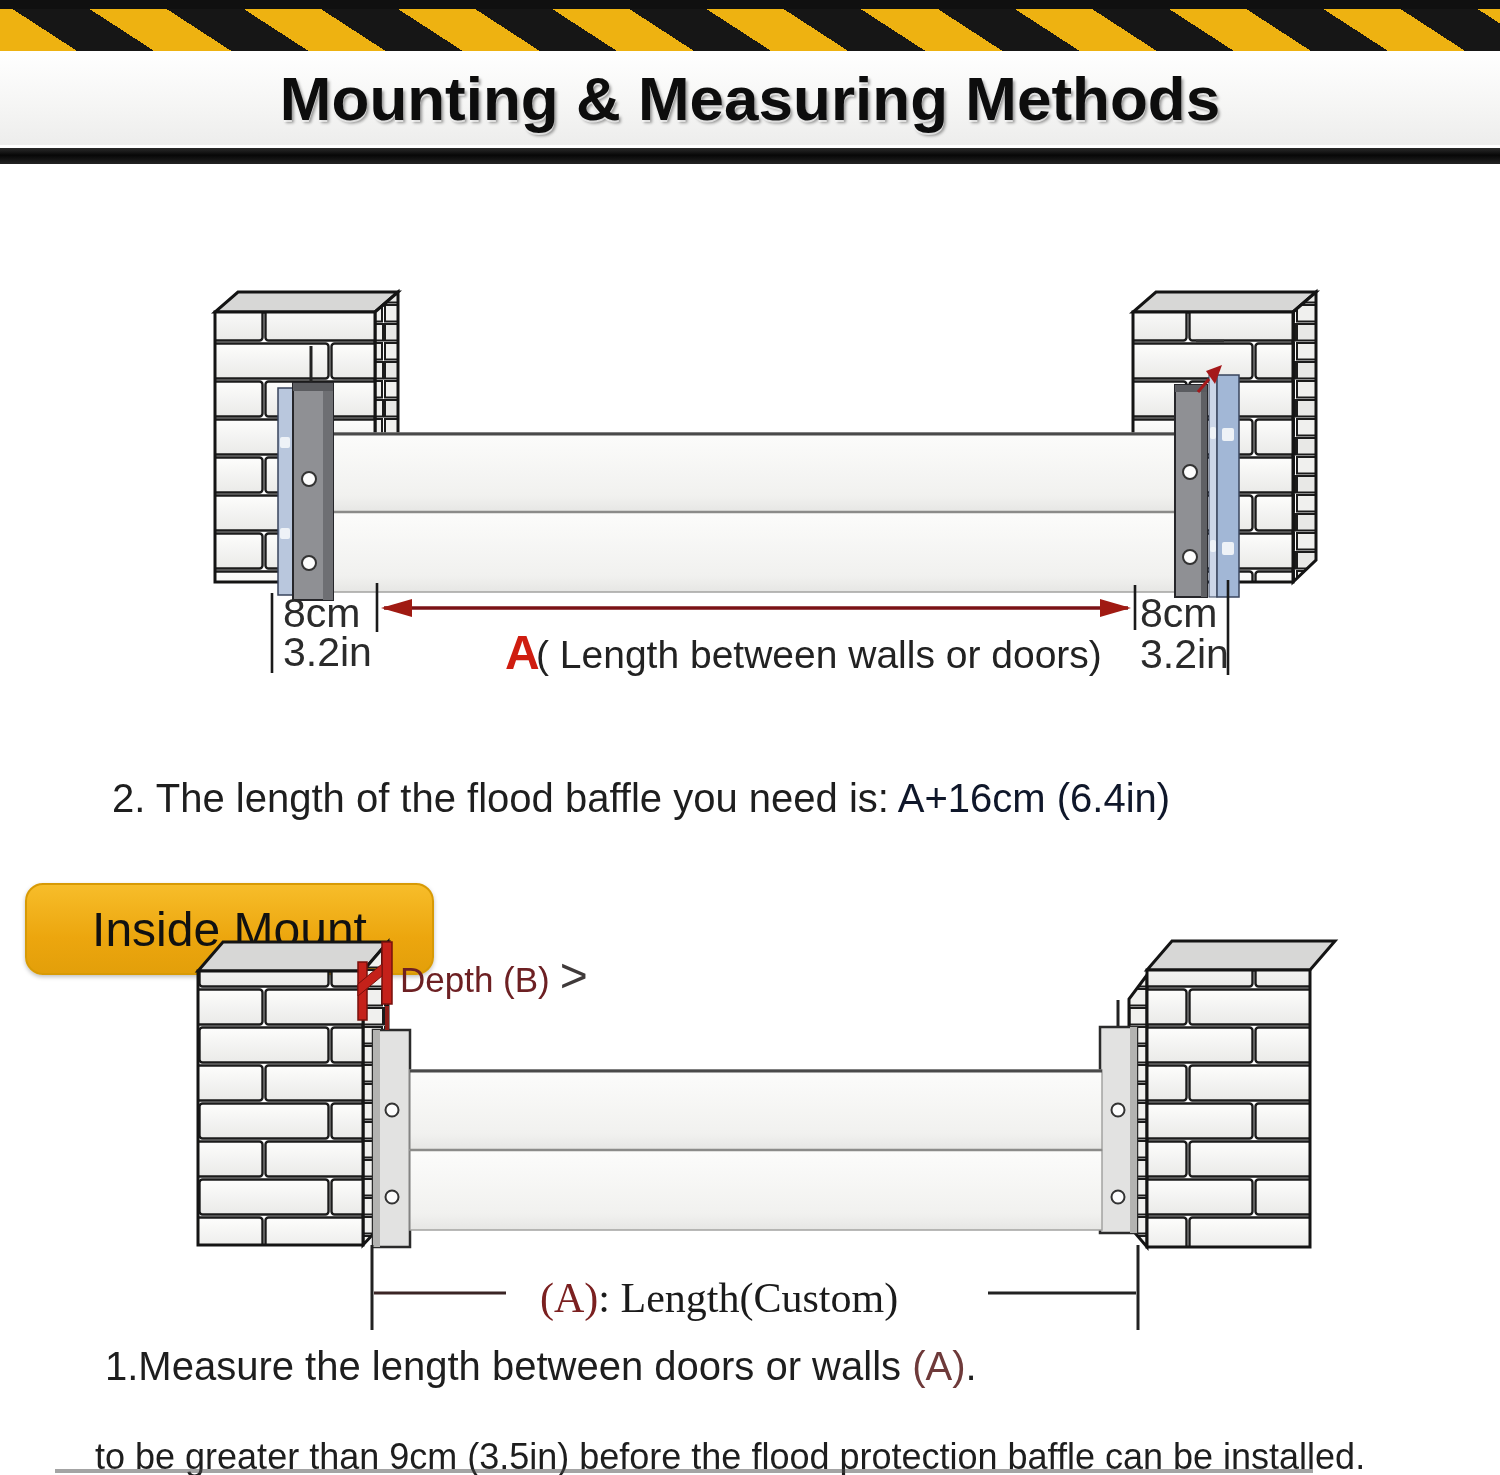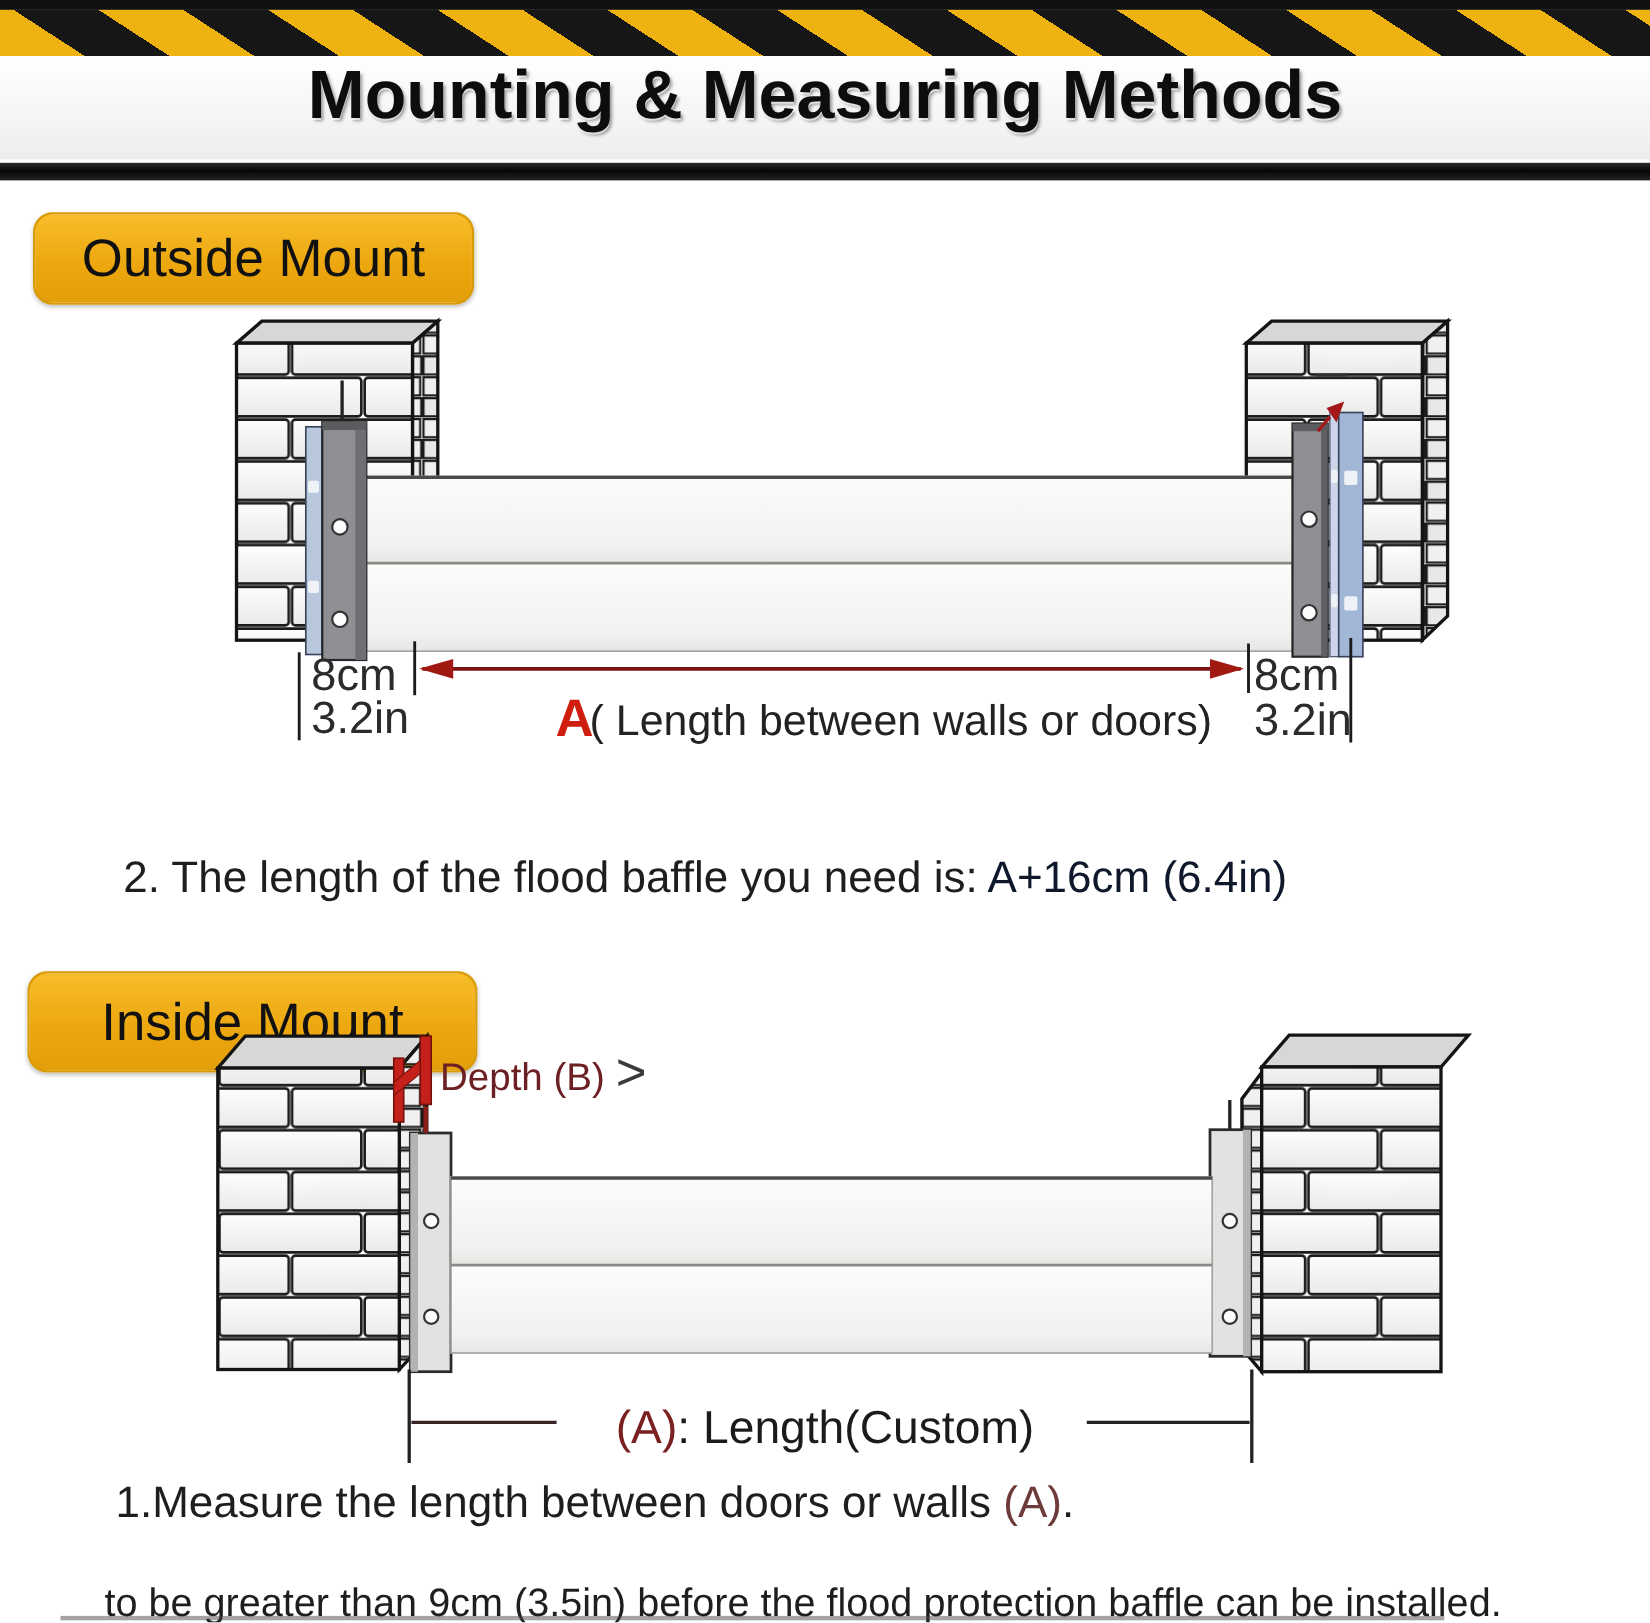--- a/index.html
+++ b/index.html
@@ -5,21 +5,21 @@
   html,body{margin:0;padding:0;background:#ffffff;}
   .canvas{position:relative;width:1500px;height:1475px;background:#ffffff;overflow:hidden;
           font-family:"Liberation Sans",sans-serif;color:#1c1c1c;}
   .abs{position:absolute;}
   
   .top-strip{left:0;top:0;width:1500px;height:9px;background:#101010;}
   .hazard{left:0;top:9px;width:1500px;height:42px;
           background:repeating-linear-gradient(33deg,#eeb211 0 42px,#161616 42px 84px);}
   .title-plate{left:0;top:51px;width:1500px;height:94px;
                background:linear-gradient(180deg,#ffffff 0%,#f6f6f5 55%,#ededec 100%);
-               display:flex;justify-content:center;}
+               display:flex;align-items:center;justify-content:center;}
   .page-title{font-size:62px;font-weight:700;letter-spacing:0px;color:#0d0d0d;white-space:nowrap;
               text-shadow:0 2px 0 rgba(255,255,255,.65),2px 3px 3px rgba(0,0,0,.38);}
   .title-divider{left:0;top:148px;width:1500px;height:16px;
                  background:linear-gradient(180deg,#2b2b2b,#070707 45%,#232323);}
   
   .badge{background:linear-gradient(180deg,#f7bd2a,#eca60e 60%,#e39f0a);
          border:2px solid #d89a05;border-radius:18px;display:flex;align-items:center;justify-content:center;
          box-shadow:0 2px 4px rgba(0,0,0,.25);}
   .badge span{font-size:48px;color:#111;white-space:nowrap;}
   .badge-outside{left:30px;top:193px;width:397px;height:80px;}
@@ -28,40 +28,37 @@
   .step{white-space:nowrap;font-size:40px;color:#1e1e1e;}
   .hl-maroon{color:#6e3a3a;}
   .hl-red{color:#0f172a;}
   .step-s{font-size:38px;}
   .step-xs{font-size:36px;}
   
   .depth-note{left:400px;top:948px;white-space:nowrap;display:flex;align-items:baseline;}
   .depth-label{font-size:35px;color:#6d2023;}
   .depth-gt{font-size:48px;color:#3f3a3a;padding:0 2px 0 10px;}
   .depth-value{font-size:42px;color:#8c1d15;}
-  .len-custom{left:540px;top:1274px;width:420px;text-align:center;white-space:nowrap;font-size:42px;color:#1b1b1b;}
+  .len-custom{left:540px;top:1274px;width:420px;white-space:nowrap;font-size:42px;color:#1b1b1b;font-family:Liberation Serif, serif;}
   .len-custom .hl-maroon{color:#7b2020;}
   .bottom-divider{left:55px;top:1469px;width:1258px;height:4px;background:#4a4a4a;opacity:.5;}
   svg text{font-family:"Liberation Sans",sans-serif;}
 </style>
 </head>
 <body>
 
 <div class="canvas">
 
   <div class="abs top-strip"></div>
   <div class="abs hazard"></div>
   <div class="abs title-plate">
     <div class="page-title">Mounting &amp; Measuring Methods</div>
   </div>
   <div class="abs title-divider"></div>
 
-  <div class="abs badge badge-outside">
-    <span>Outside Mount</span>
-  </div>
 
   <svg class="abs" style="left:0;top:280px" width="1500" height="425" viewBox="0 280 1500 425">
     <defs>
       <linearGradient id="brickFill" x1="0" y1="0" x2="0" y2="1">
         <stop offset="0" stop-color="#fdfdfc"></stop>
           <stop offset="1" stop-color="#eaeae8"></stop>
       </linearGradient>
       <pattern id="brickF" width="132" height="76" patternUnits="userSpaceOnUse">
         <rect x="1.5" y="1.5" width="129" height="35" rx="3" fill="url(#brickFill)" stroke="#1b1b1b" stroke-width="2.4"></rect>
         <rect x="-64.5" y="39.5" width="129" height="35" rx="3" fill="url(#brickFill)" stroke="#1b1b1b" stroke-width="2.4"></rect>

